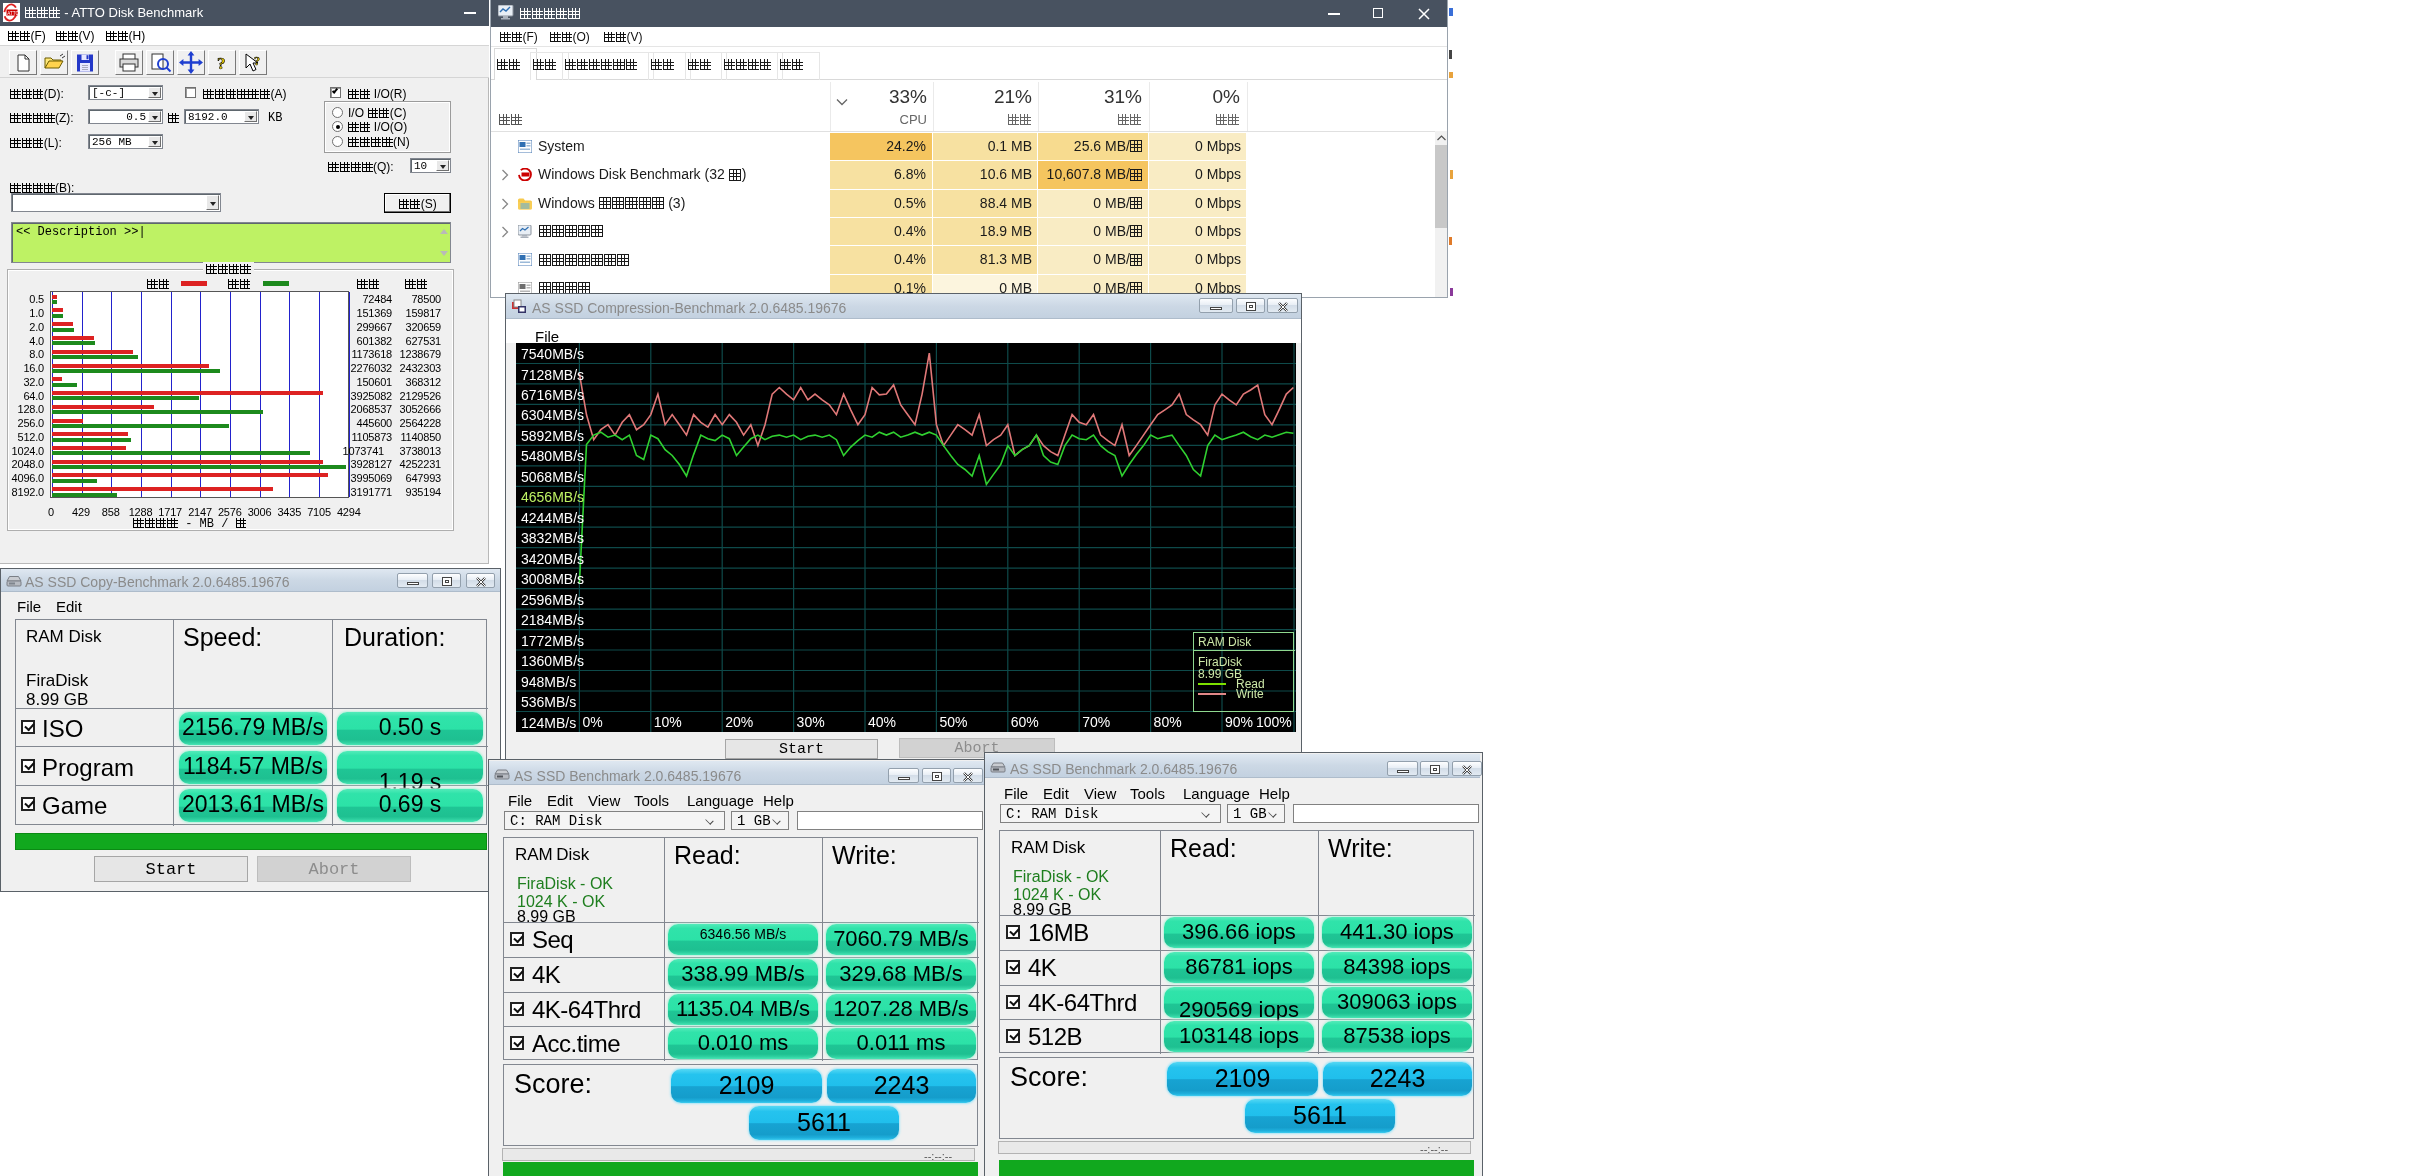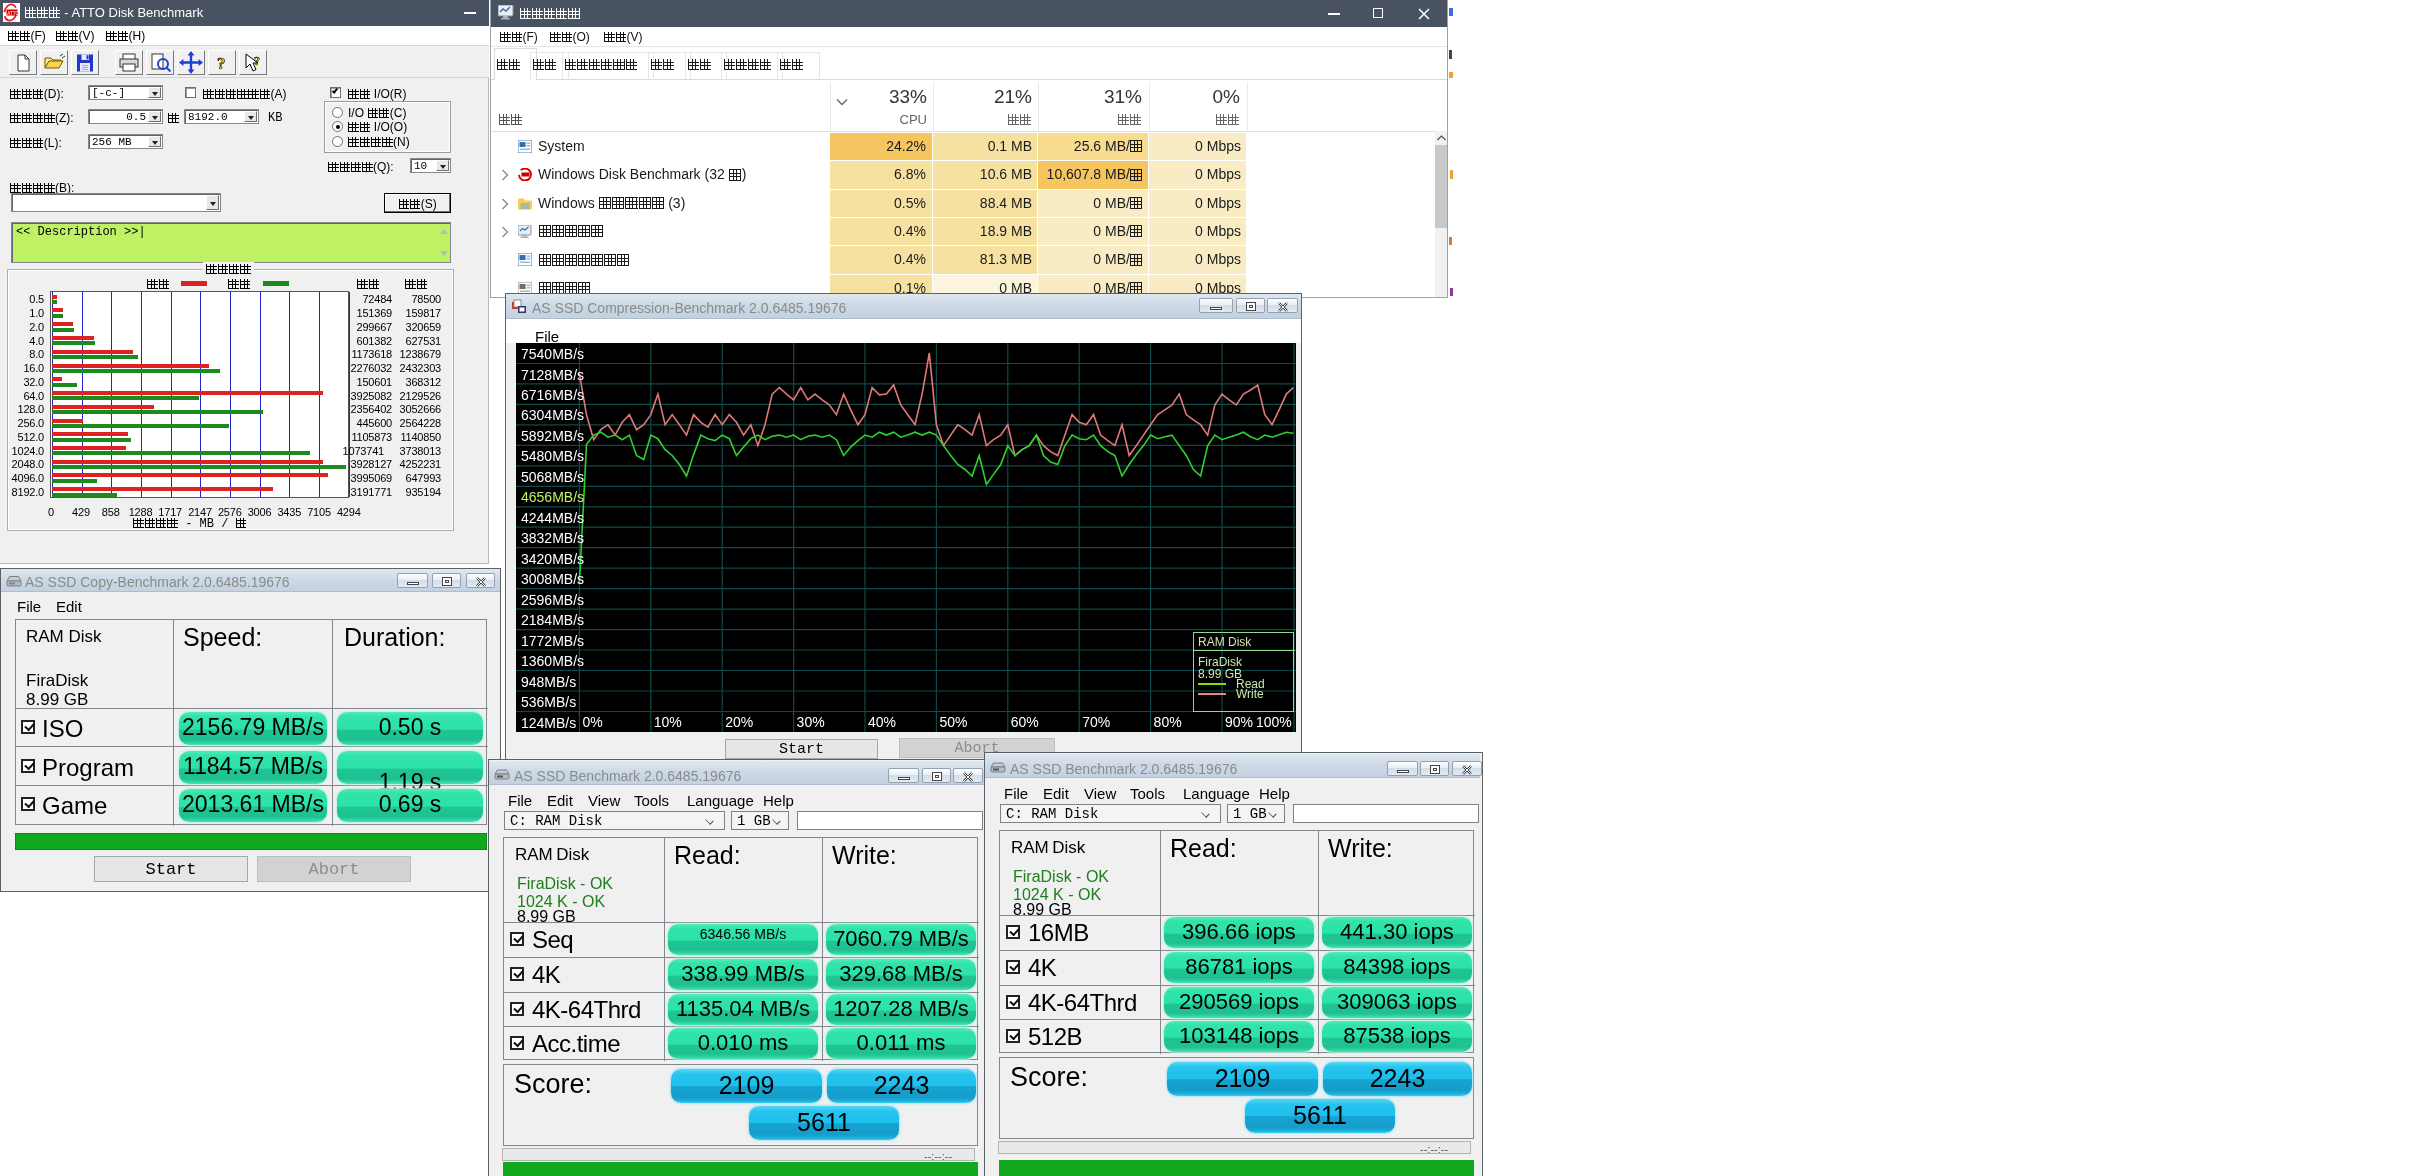--- a/index.html
+++ b/index.html
@@ -214,21 +214,21 @@
 <span class="a" style="left:0;top:362.1px;width:44px;text-align:right;font-size:11px;letter-spacing:-.2px">16.0</span>
 <span class="a" style="left:312px;top:362.1px;width:80px;text-align:right;font-size:11px;letter-spacing:-.2px">2276032</span>
 <span class="a" style="left:361px;top:362.1px;width:80px;text-align:right;font-size:11px;letter-spacing:-.2px">2432303</span>
 <span class="a" style="left:0;top:375.8px;width:44px;text-align:right;font-size:11px;letter-spacing:-.2px">32.0</span>
 <span class="a" style="left:312px;top:375.8px;width:80px;text-align:right;font-size:11px;letter-spacing:-.2px">150601</span>
 <span class="a" style="left:361px;top:375.8px;width:80px;text-align:right;font-size:11px;letter-spacing:-.2px">368312</span>
 <span class="a" style="left:0;top:389.6px;width:44px;text-align:right;font-size:11px;letter-spacing:-.2px">64.0</span>
 <span class="a" style="left:312px;top:389.6px;width:80px;text-align:right;font-size:11px;letter-spacing:-.2px">3925082</span>
 <span class="a" style="left:361px;top:389.6px;width:80px;text-align:right;font-size:11px;letter-spacing:-.2px">2129526</span>
 <span class="a" style="left:0;top:403.3px;width:44px;text-align:right;font-size:11px;letter-spacing:-.2px">128.0</span>
-<span class="a" style="left:312px;top:403.3px;width:80px;text-align:right;font-size:11px;letter-spacing:-.2px">2356402</span>
+<span class="a" style="left:312px;top:403.3px;width:80px;text-align:right;font-size:11px;letter-spacing:-.2px">2068537</span>
 <span class="a" style="left:361px;top:403.3px;width:80px;text-align:right;font-size:11px;letter-spacing:-.2px">3052666</span>
 <span class="a" style="left:0;top:417.1px;width:44px;text-align:right;font-size:11px;letter-spacing:-.2px">256.0</span>
 <span class="a" style="left:312px;top:417.1px;width:80px;text-align:right;font-size:11px;letter-spacing:-.2px">445600</span>
 <span class="a" style="left:361px;top:417.1px;width:80px;text-align:right;font-size:11px;letter-spacing:-.2px">2564228</span>
 <span class="a" style="left:0;top:430.8px;width:44px;text-align:right;font-size:11px;letter-spacing:-.2px">512.0</span>
 <span class="a" style="left:312px;top:430.8px;width:80px;text-align:right;font-size:11px;letter-spacing:-.2px">1105873</span>
 <span class="a" style="left:361px;top:430.8px;width:80px;text-align:right;font-size:11px;letter-spacing:-.2px">1140850</span>
 <span class="a" style="left:0;top:444.6px;width:44px;text-align:right;font-size:11px;letter-spacing:-.2px">1024.0</span>
 <span class="a" style="left:304px;top:444.6px;width:80px;text-align:right;font-size:11px;letter-spacing:-.2px">1073741</span>
 <span class="a" style="left:361px;top:444.6px;width:80px;text-align:right;font-size:11px;letter-spacing:-.2px">3738013</span>
@@ -733,21 +733,21 @@
       <div class="chk" style="left:6px;top:94px"></div>
       <span class="a" style="left:28px;top:88px;font-size:24px;letter-spacing:-.5px">16MB</span>
       <div class="pillG" style="left:164px;top:86px;width:150px;height:31px;font-size:22px;padding-top:2px">396.66 iops</div>
       <div class="pillG" style="left:322px;top:86px;width:150px;height:31px;font-size:22px;padding-top:2px">441.30 iops</div>
       <div class="chk" style="left:6px;top:129px"></div>
       <span class="a" style="left:28px;top:123px;font-size:24px;letter-spacing:-.5px">4K</span>
       <div class="pillG" style="left:164px;top:121px;width:150px;height:31px;font-size:22px;padding-top:2px">86781 iops</div>
       <div class="pillG" style="left:322px;top:121px;width:150px;height:31px;font-size:22px;padding-top:2px">84398 iops</div>
       <div class="chk" style="left:6px;top:164px"></div>
       <span class="a" style="left:28px;top:158px;font-size:24px;letter-spacing:-.5px">4K-64Thrd</span>
-      <div class="pillG" style="left:164px;top:156px;width:150px;height:31px;font-size:22px;padding-top:2px">290569 iops</div>
+      <div class="pillG" style="left:164px;top:156px;width:150px;height:31px;font-size:22px;padding-top:10px">290569 iops</div>
       <div class="pillG" style="left:322px;top:156px;width:150px;height:31px;font-size:22px;padding-top:2px">309063 iops</div>
       <div class="chk" style="left:6px;top:198px"></div>
       <span class="a" style="left:28px;top:192px;font-size:24px;letter-spacing:-.5px">512B</span>
       <div class="pillG" style="left:164px;top:190px;width:150px;height:31px;font-size:22px;padding-top:2px">103148 iops</div>
       <div class="pillG" style="left:322px;top:190px;width:150px;height:31px;font-size:22px;padding-top:2px">87538 iops</div>
     </div>
     <div class="a" style="left:14px;top:304px;width:475px;height:82px;border:1px solid #828790;background:#f0f0f0">
       <span class="a" style="left:10px;top:4px;font-size:27px">Score:</span>
       <div class="pillB" style="left:167px;top:4px;width:151px;height:34px;font-size:25px;padding-top:2px">2109</div>
       <div class="pillB" style="left:323px;top:4px;width:149px;height:34px;font-size:25px;padding-top:2px">2243</div>

